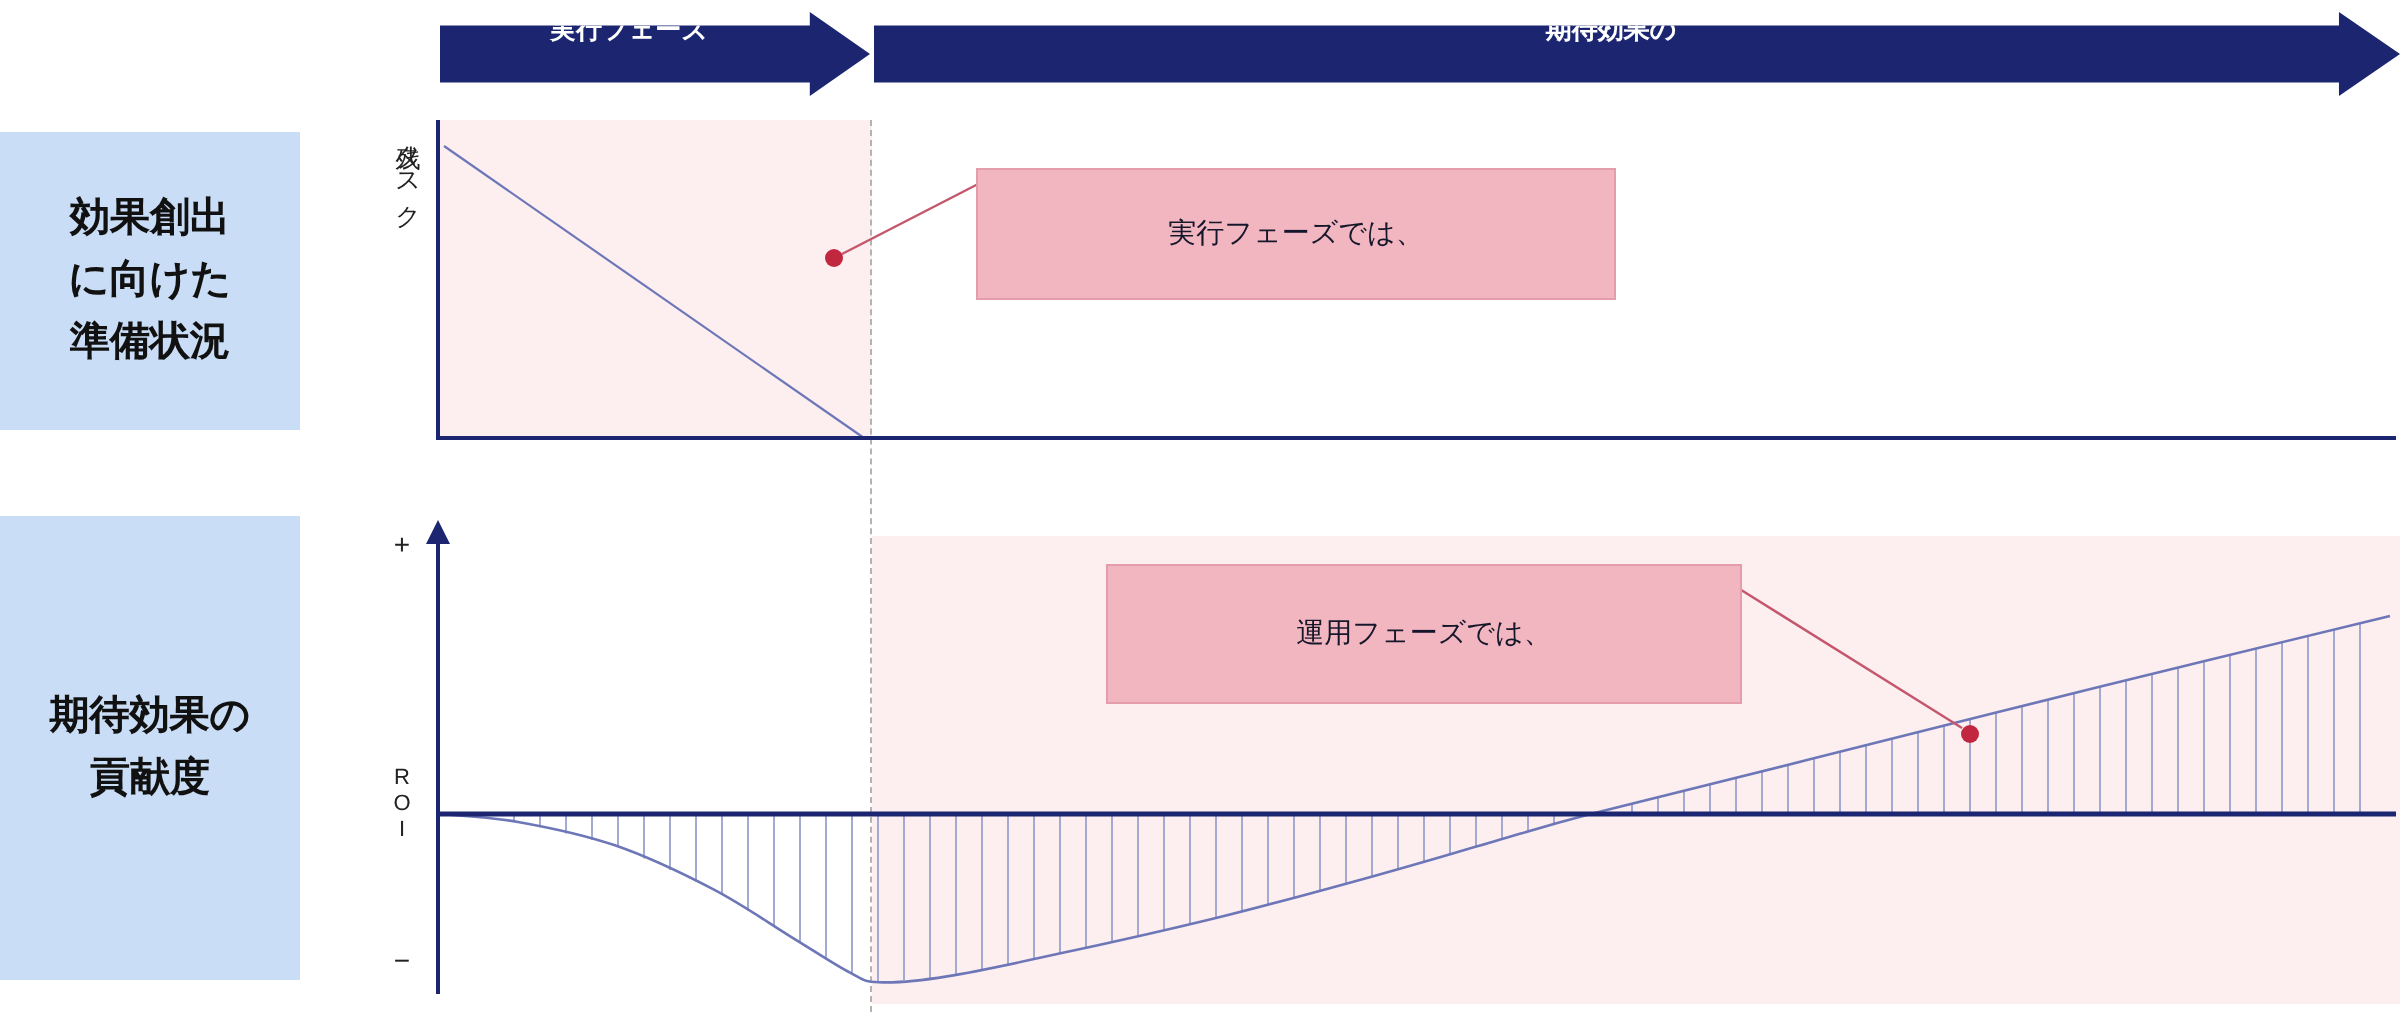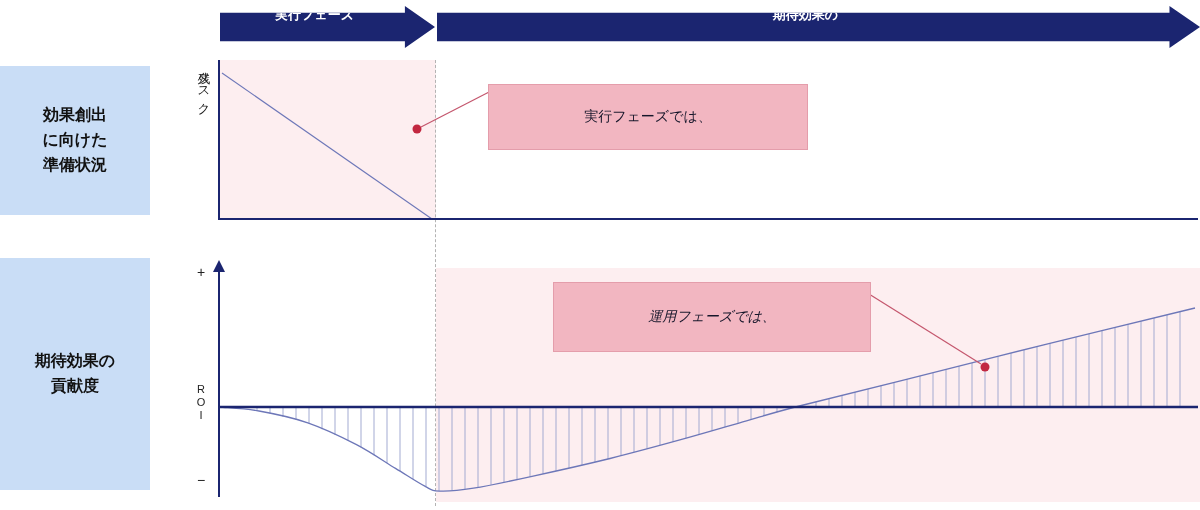--- a/index.html
+++ b/index.html
@@ -11,21 +11,21 @@
            color: #fff; font-weight: bold; font-size: 13px;
            display: flex; align-items: flex-start; justify-content: center; z-index: 1; }
   .arrow.exec { left: 220px; width: 215px; padding-right: 26px;
     clip-path: polygon(0 16%, 86% 16%, 86% 0, 100% 50%, 86% 100%, 86% 84%, 0 84%); }
   .arrow.ops  { left: 437px; width: 763px; padding-right: 26px;
     clip-path: polygon(0 16%, 96% 16%, 96% 0, 100% 50%, 96% 100%, 96% 84%, 0 84%); }
 
   
   .rowlabel { position: absolute; left: 0; width: 150px; background: var(--light-blue);
               display: flex; align-items: center; justify-content: center; text-align: center;
-              white-space: pre-line; font-weight: bold; font-size: 16px; color: #111;
+              white-space: pre-line; font-weight: bold; font-size: 20px; color: #111;
               line-height: 1.55; z-index: 1; }
   .r1 { top: 66px; height: 149px; }
   .r2 { top: 258px; height: 232px; }
 
   
   .pink { position: absolute; background: var(--pink-bg); z-index: 0; }
   .top-pink { left: 219px; top: 60px; width: 217px; height: 159px; }
   .bottom-pink { left: 436px; top: 268px; width: 764px; height: 234px; }
 
   
@@ -43,21 +43,21 @@
             border-left: 1px dashed var(--dash-gray); z-index: 2; }
 
   
   #overlay { position: absolute; left: 0; top: 0; z-index: 3; pointer-events: none; }
 
   
   .callout { position: absolute; background: var(--callout-bg); border: 1px solid var(--callout-border);
              display: flex; flex-direction: column; align-items: center; justify-content: center;
              gap: 5px; font-size: 14px; color: #16162a; z-index: 5; text-align: center; }
   .c1 { left: 488px; top: 84px; width: 320px; height: 66px; }
-  .c2 { left: 553px; top: 282px; width: 318px; height: 70px; font-style: italic; }
+  .c2 { left: 553px; top: 282px; width: 318px; height: 70px; }
   .callout .bold-part { font-weight: bold; font-size: 14.5px; }
 </style>
 </head>
 <body>
 
 <div class="canvas">
 
   <div class="arrow exec">
     <span>実行フェーズ</span>
   </div>

